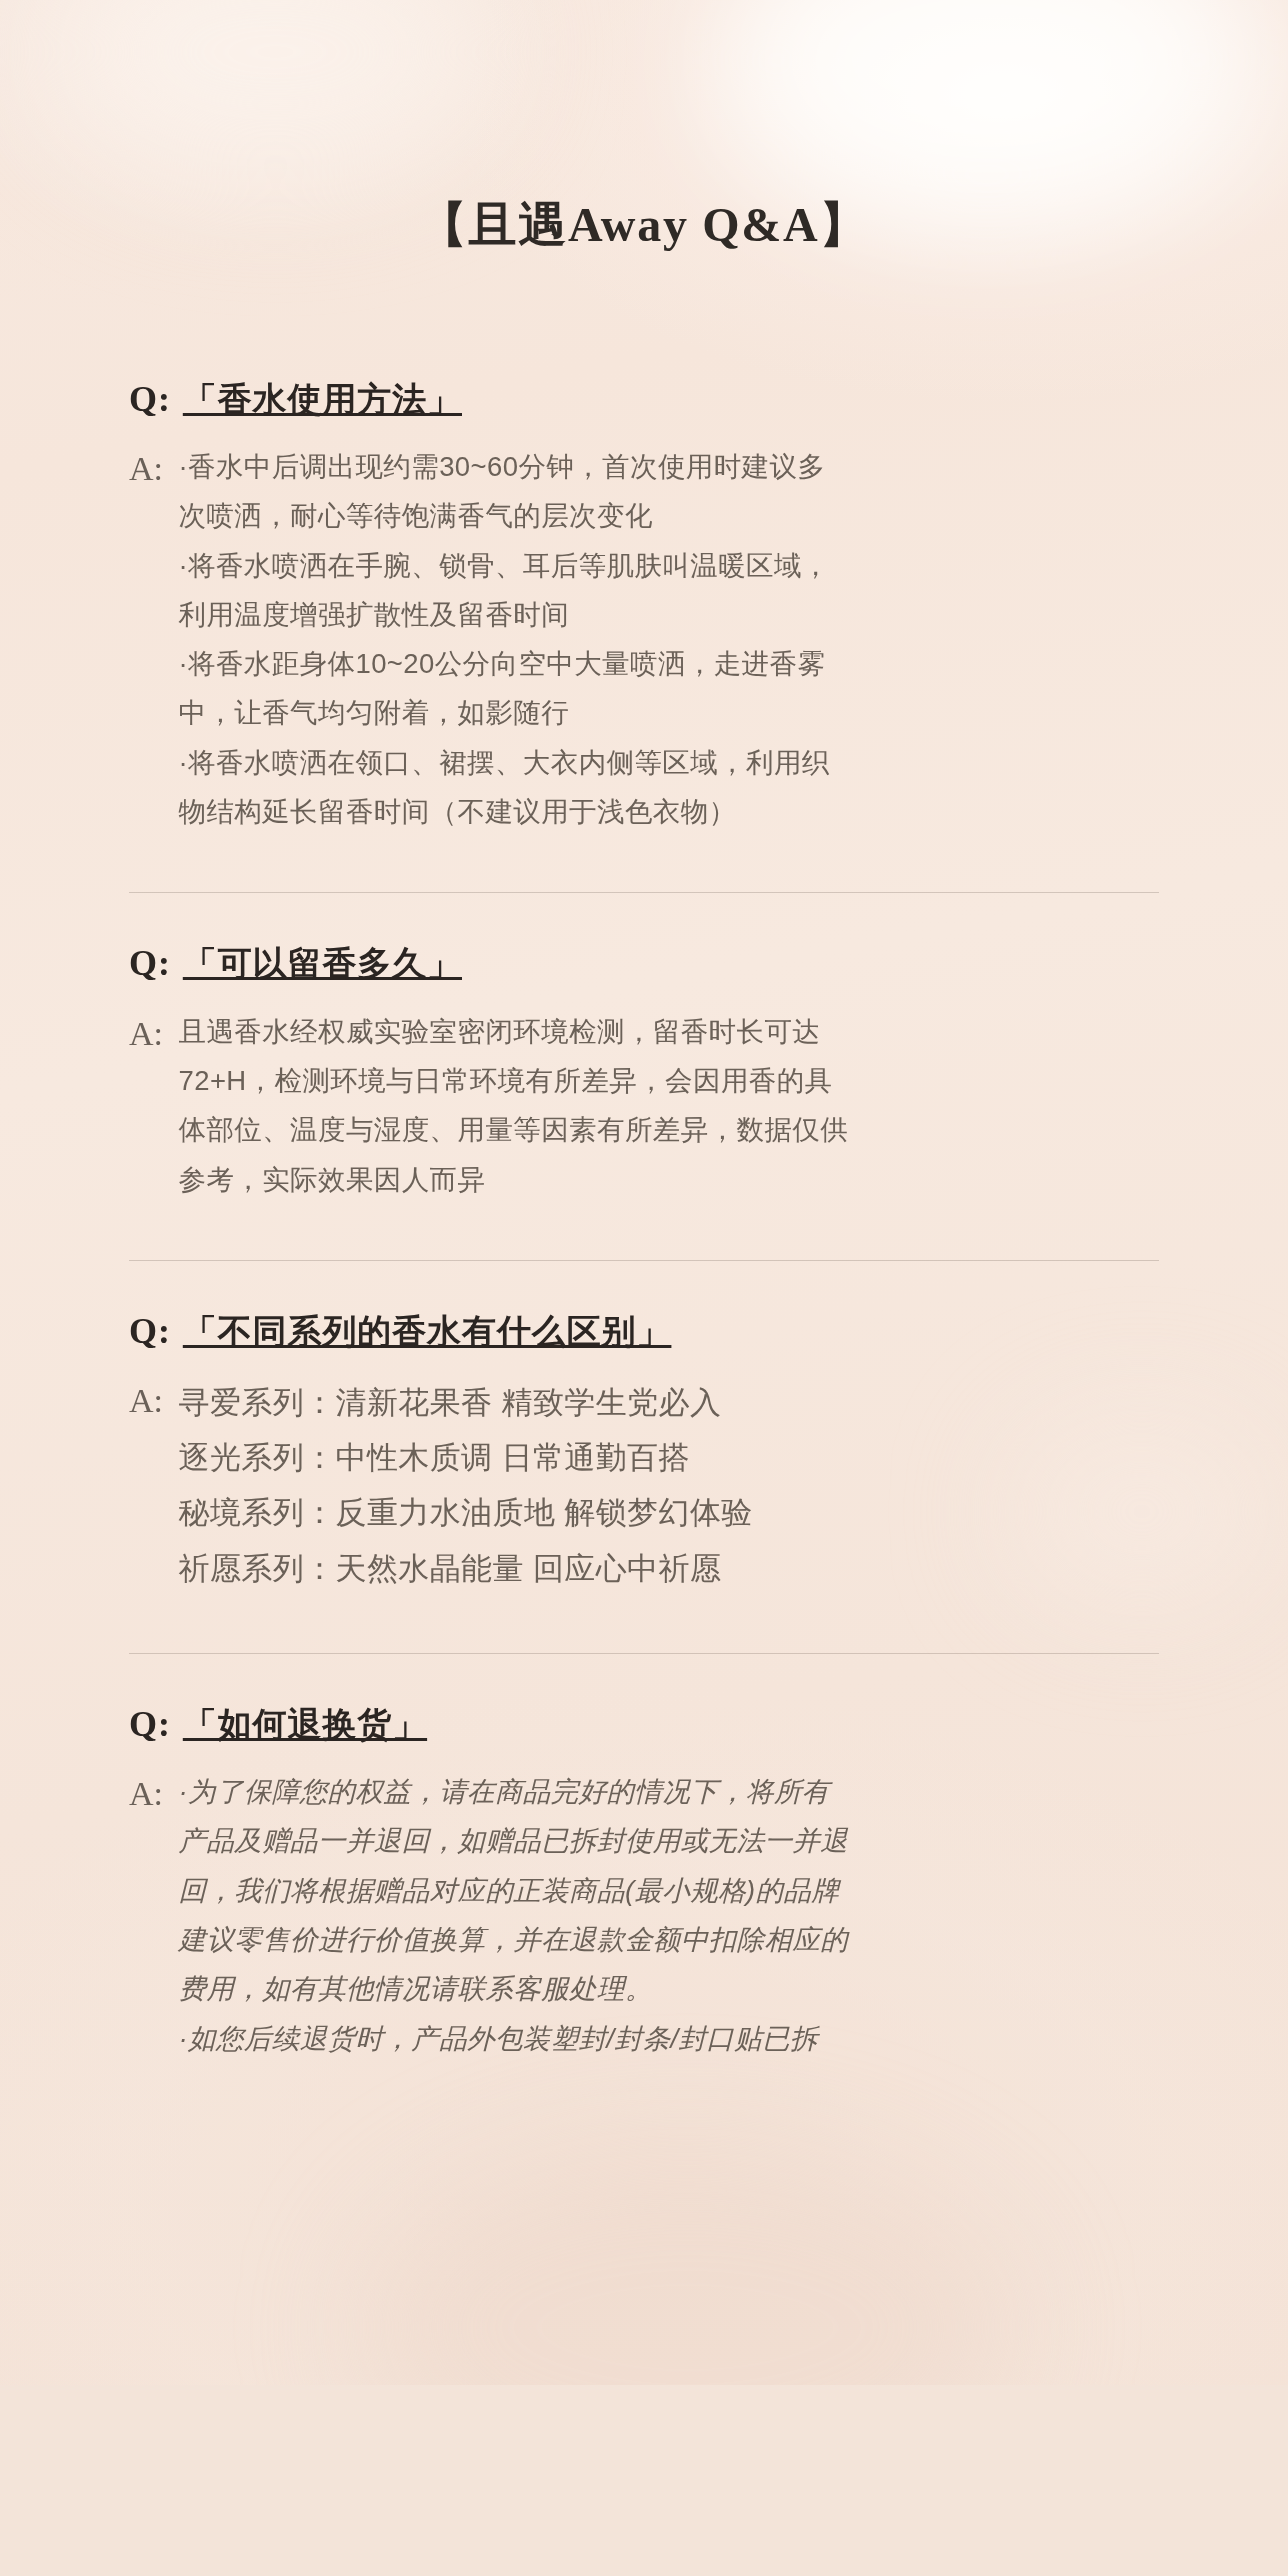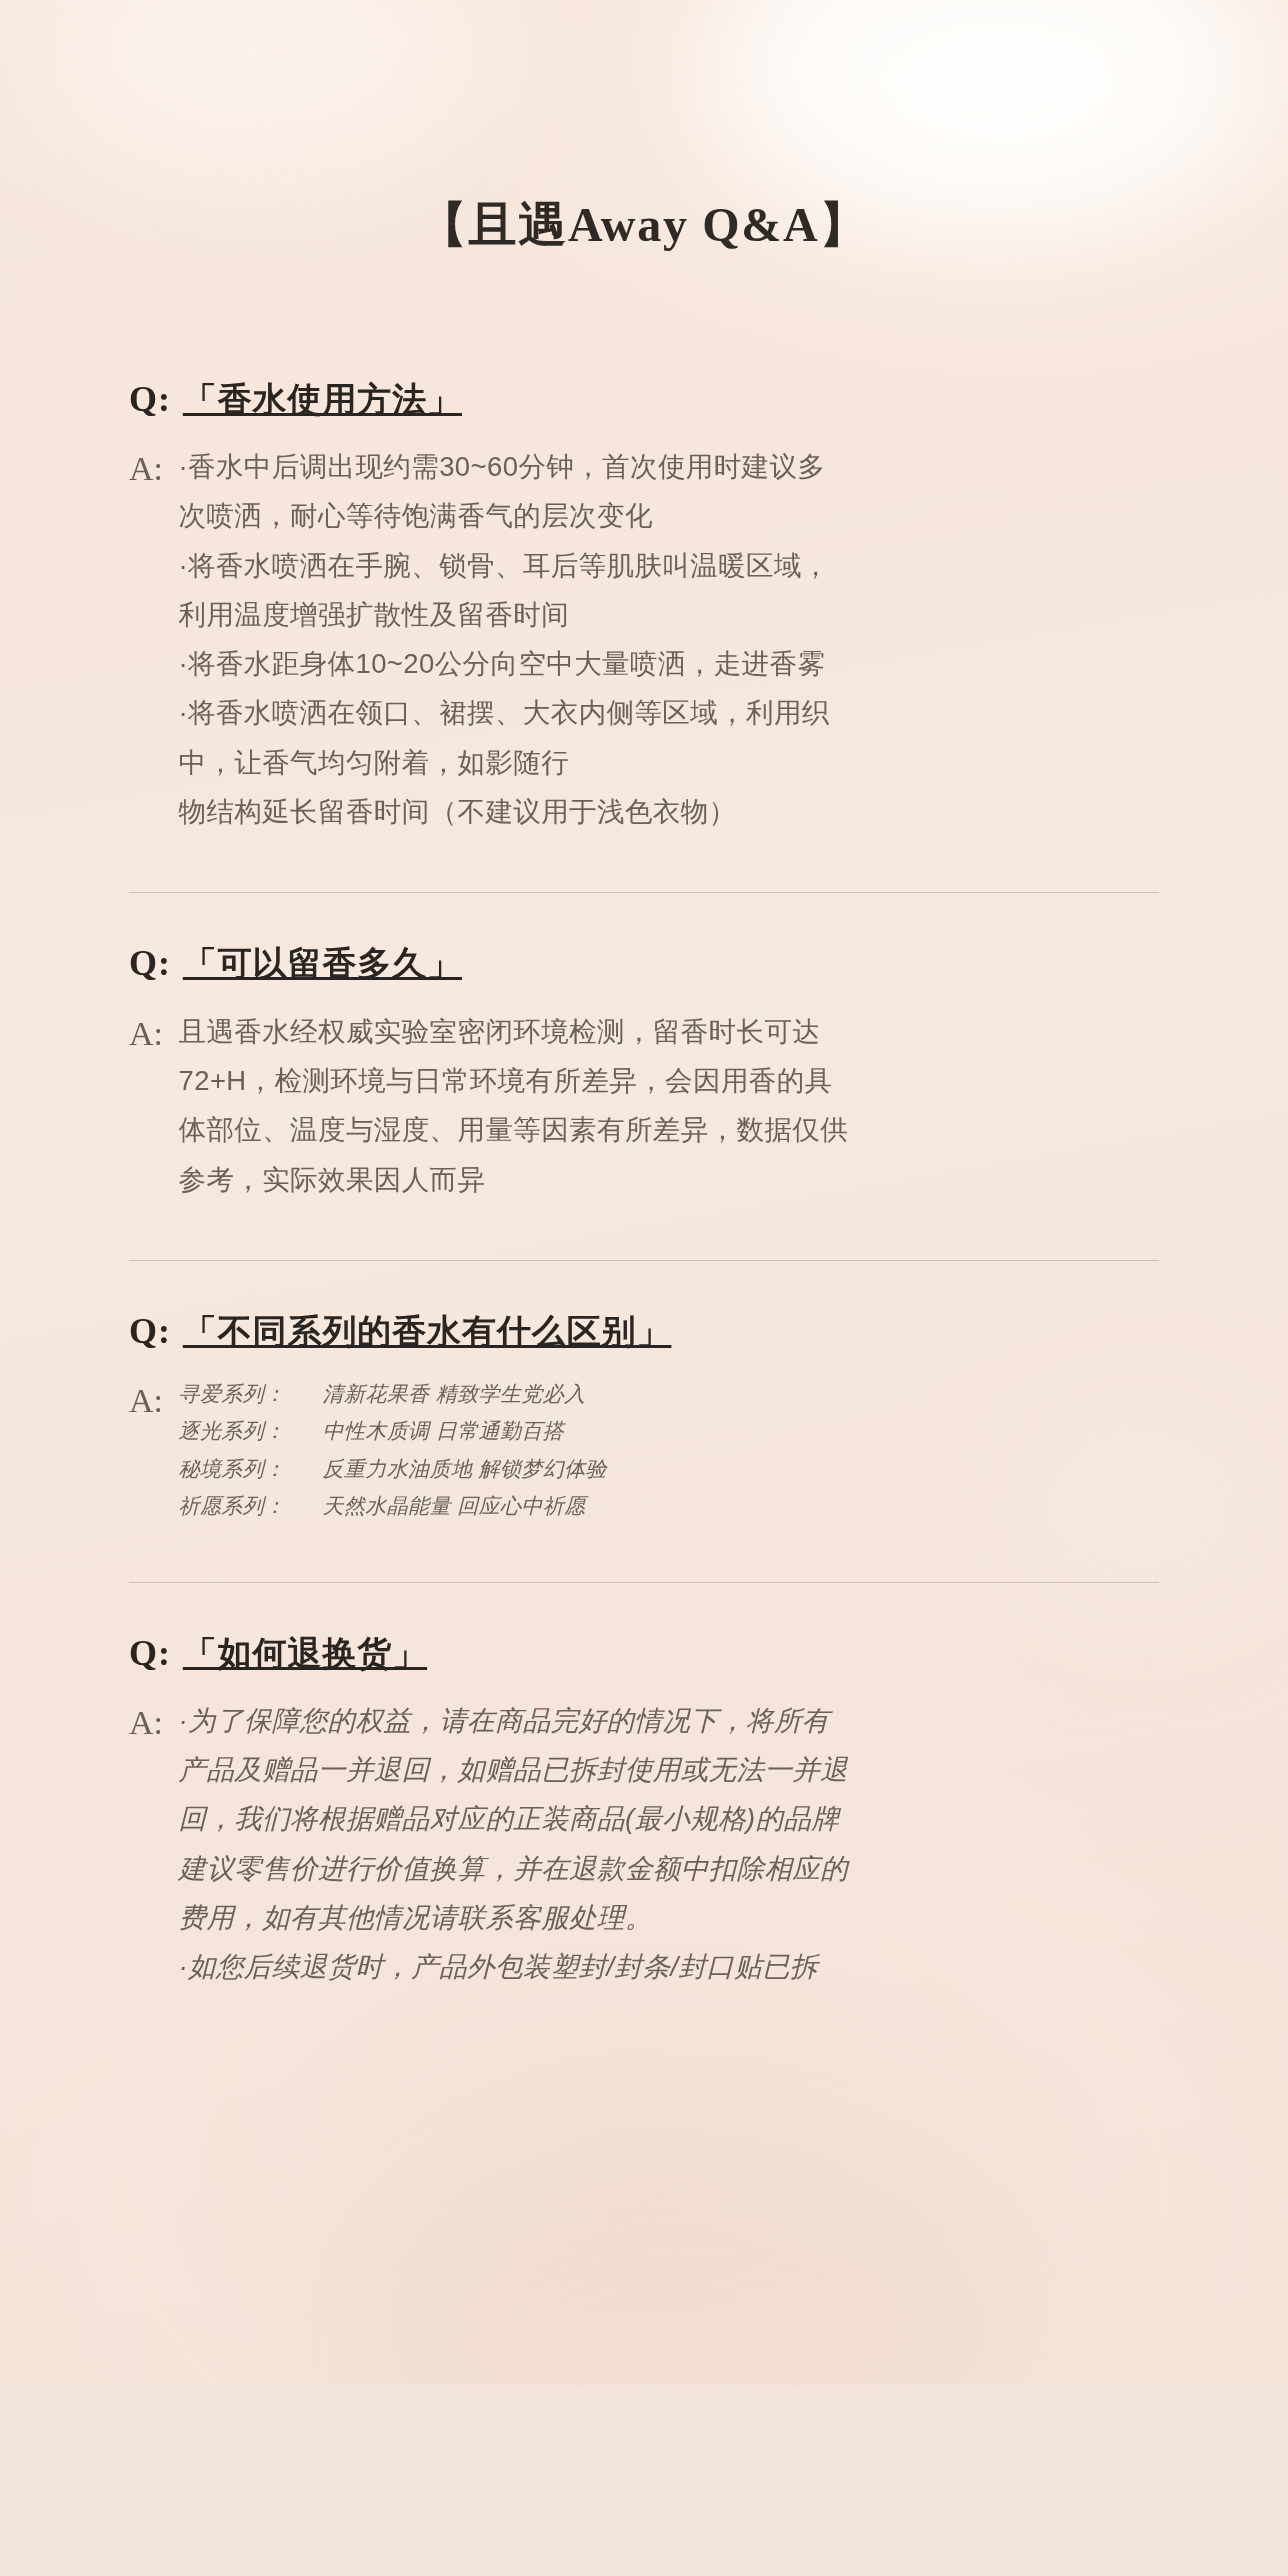--- a/index.html
+++ b/index.html
@@ -112,24 +112,23 @@
   .qa-answer .body p {
     margin: 0;
   }
   .qa-answer .body p + p {
     margin-top: 2px;
   }
 
   .series-row {
     display: flex;
     font-family: "Liberation Sans", sans-serif;
-    font-size: 21px;
+    font-size: 31px;
     line-height: 1.78;
     color: #6b6158;
-    font-style: italic;
   }
   .series-row .series-name {
     flex: 0 0 auto;
     min-width: 144px;
   }
   .series-row .series-desc {
     flex: 1 1 auto;
   }
 
   .divider {
@@ -163,22 +162,22 @@
           <span class="qtext">「香水使用方法」</span>
         </div>
         <div class="qa-answer">
           <span class="marker">A:</span>
           <div class="body">
             <p>·香水中后调出现约需30~60分钟，首次使用时建议多</p>
             <p>次喷洒，耐心等待饱满香气的层次变化</p>
             <p>·将香水喷洒在手腕、锁骨、耳后等肌肤叫温暖区域，</p>
             <p>利用温度增强扩散性及留香时间</p>
             <p>·将香水距身体10~20公分向空中大量喷洒，走进香雾</p>
+            <p>中，让香气均匀附着，如影随行</p>
             <p>·将香水喷洒在领口、裙摆、大衣内侧等区域，利用织</p>
-            <p>中，让香气均匀附着，如影随行</p>
             <p>物结构延长留香时间（不建议用于浅色衣物）</p>
           </div>
         </div>
       </div>
 
       <div class="divider"></div>
 
       <div class="qa-block">
         <div class="qa-question">
           <span class="marker">Q:</span>

